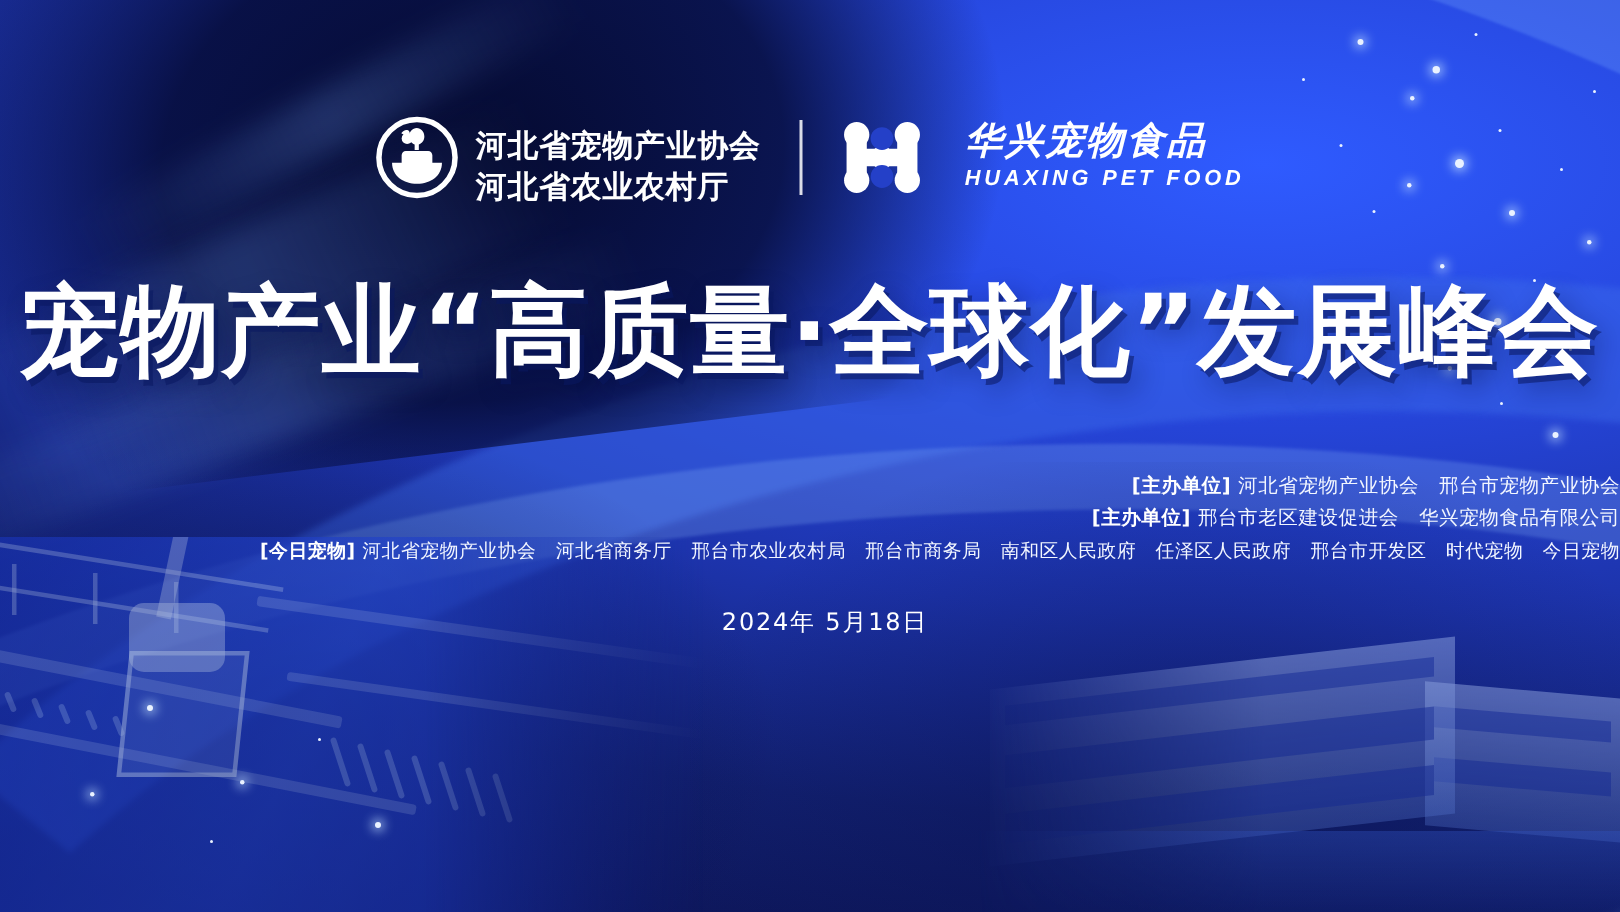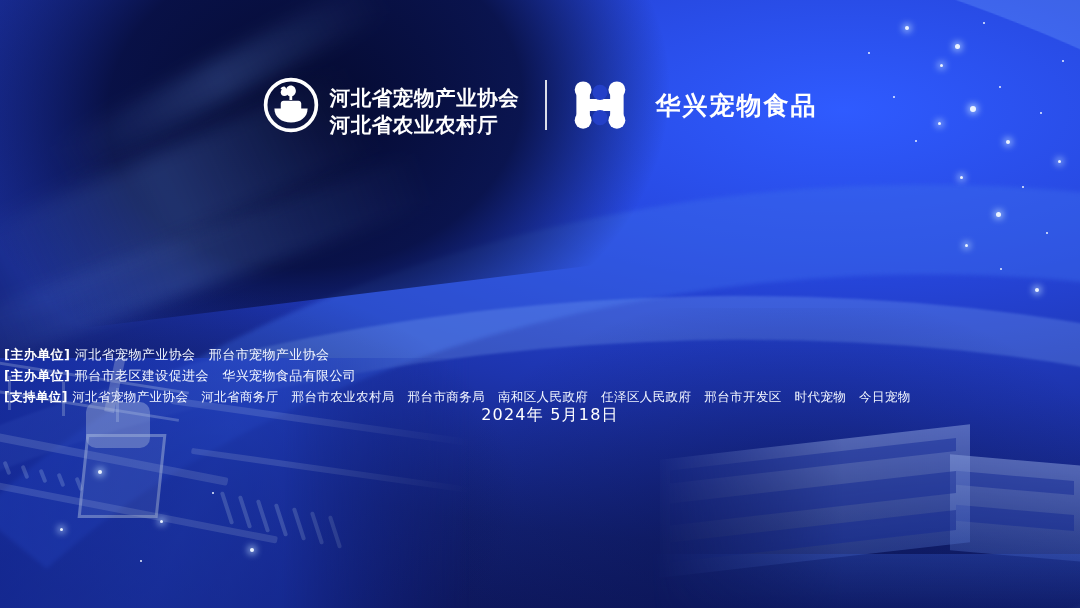--- a/index.html
+++ b/index.html
@@ -130,41 +130,41 @@
     position:absolute;left:0;right:0;top:72px;
     display:flex;align-items:center;justify-content:center;gap:16px;
   }
   .assoc{display:flex;align-items:center;gap:11px;}
   .assoc-emblem{width:56px;height:56px;flex:0 0 56px;}
   .assoc-names{
     color:#fff;font-size:20.5px;font-weight:700;line-height:1.32;letter-spacing:.6px;
     font-family:"Liberation Sans","DejaVu Sans",sans-serif;white-space:nowrap;margin-top:12px;
   }
   .divider{width:2px;height:50px;background:rgba(255,255,255,.85);margin:0 10px;}
-  .brand{display:flex;align-items:center;gap:28px;}
+  .brand{display:flex;align-items:center;gap:28px;font-style:italic;}
   .brand-mark{width:54px;height:50px;flex:0 0 54px;}
   .brand-cn{
     color:#fff;font-size:25px;font-weight:700;letter-spacing:2px;line-height:1.05;white-space:nowrap;
   }
   .brand-en{
     color:#fff;font-size:14.5px;font-weight:700;letter-spacing:2.6px;line-height:1.3;
     margin-top:3px;white-space:nowrap;
   }
 
   .title{
     position:absolute;left:0;right:0;top:176px;text-align:center;
     color:#ffffff;font-size:66px;font-weight:700;letter-spacing:1px;
     font-family:"DejaVu Sans","Liberation Sans",sans-serif;
     text-shadow:
       3px 4px 0 rgba(10,24,96,.55),
       6px 8px 18px rgba(5,14,70,.45);
     white-space:nowrap;
   }
 
-  .credits{position:absolute;left:4px;right:0;top:314px;text-align:left;margin-top:30px;}
+  .credits{position:absolute;left:16px;right:0;top:314px;text-align:right;}
   .credit-line{
     color:#f2f6ff;font-size:13px;line-height:21px;letter-spacing:.4px;white-space:nowrap;
     font-family:"DejaVu Sans","Liberation Sans",sans-serif;
   }
   .credit-line .tag{font-weight:700;color:#ffffff;}
   .credit-line.support{font-size:12.5px;}
 
   .date{
     position:absolute;left:0;right:0;top:405px;text-align:center;
     color:#ffffff;font-size:16px;letter-spacing:1.2px;
@@ -304,37 +304,39 @@
               <circle cx="32" cy="29" r="9"></circle>
             </g>
             <g fill="#2440c8">
               <circle cx="32" cy="14" r="9"></circle>
               <circle cx="32" cy="44" r="9"></circle>
             </g>
           </svg>
         </span>
         <span>
           <span class="brand-cn">华兴宠物食品</span>
+          <span class="brand-en" style="display:block">HUAXING PET FOOD</span>
         </span>
       </div>
 
     </div>
 
+    <div class="title">宠物产业“高质量·全球化”发展峰会</div>
 
     <div class="credits">
       <div class="credit-line">
         <span class="tag">[主办单位]</span>
         <span>河北省宠物产业协会　邢台市宠物产业协会</span>
       </div>
       <div class="credit-line">
         <span class="tag">[主办单位]</span>
         <span>邢台市老区建设促进会　华兴宠物食品有限公司</span>
       </div>
       <div class="credit-line support">
-        <span class="tag">[支持单位]</span>
+        <span class="tag">[今日宠物]</span>
         <span>河北省宠物产业协会　河北省商务厅　邢台市农业农村局　邢台市商务局　南和区人民政府　任泽区人民政府　邢台市开发区　时代宠物　今日宠物</span>
       </div>
     </div>
 
     <div class="date">2024年 5月18日</div>
 
   </div>
 </div>
 
 </body></html>

